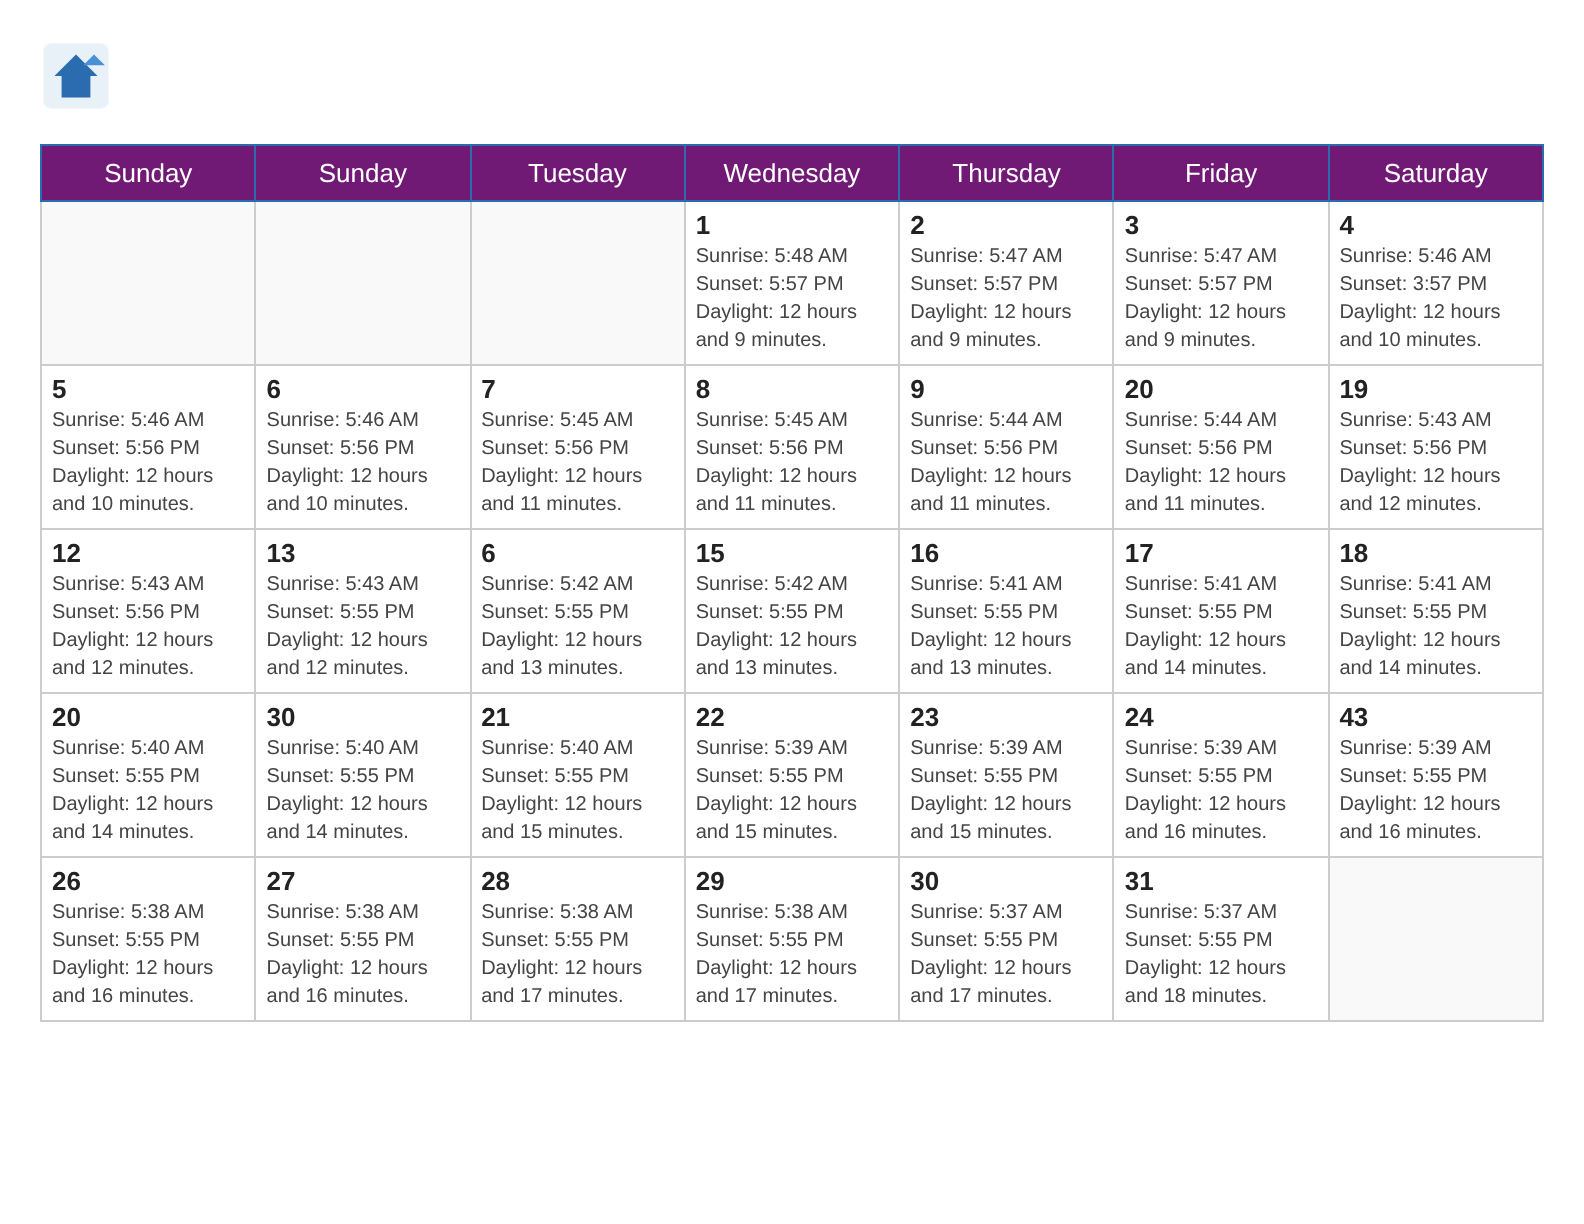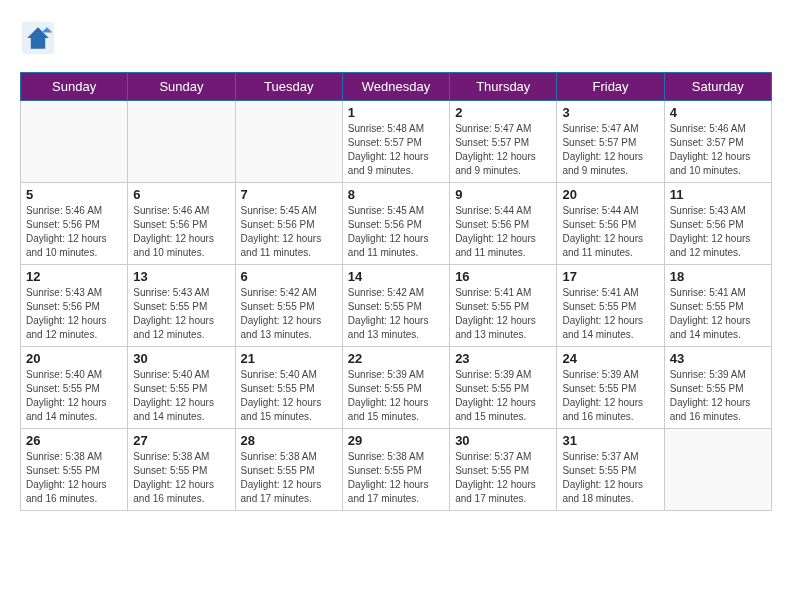--- a/index.html
+++ b/index.html
@@ -179,21 +179,21 @@
 Sunset: 5:56 PM
 Daylight: 12 hours and 11 minutes.</div>
         </td>
         <td>
           <div class="day-number">20</div>
           <div class="day-info">Sunrise: 5:44 AM
 Sunset: 5:56 PM
 Daylight: 12 hours and 11 minutes.</div>
         </td>
         <td>
-          <div class="day-number">11</div>
+          <div class="day-number">19</div>
           <div class="day-info">Sunrise: 5:43 AM
 Sunset: 5:56 PM
 Daylight: 12 hours and 12 minutes.</div>
         </td>
       </tr>
       <tr>
         <td>
           <div class="day-number">12</div>
           <div class="day-info">Sunrise: 5:43 AM
 Sunset: 5:56 PM
@@ -205,21 +205,21 @@
 Sunset: 5:55 PM
 Daylight: 12 hours and 12 minutes.</div>
         </td>
         <td>
           <div class="day-number">6</div>
           <div class="day-info">Sunrise: 5:42 AM
 Sunset: 5:55 PM
 Daylight: 12 hours and 13 minutes.</div>
         </td>
         <td>
-          <div class="day-number">14</div>
+          <div class="day-number">15</div>
           <div class="day-info">Sunrise: 5:42 AM
 Sunset: 5:55 PM
 Daylight: 12 hours and 13 minutes.</div>
         </td>
         <td>
           <div class="day-number">16</div>
           <div class="day-info">Sunrise: 5:41 AM
 Sunset: 5:55 PM
 Daylight: 12 hours and 13 minutes.</div>
         </td>

